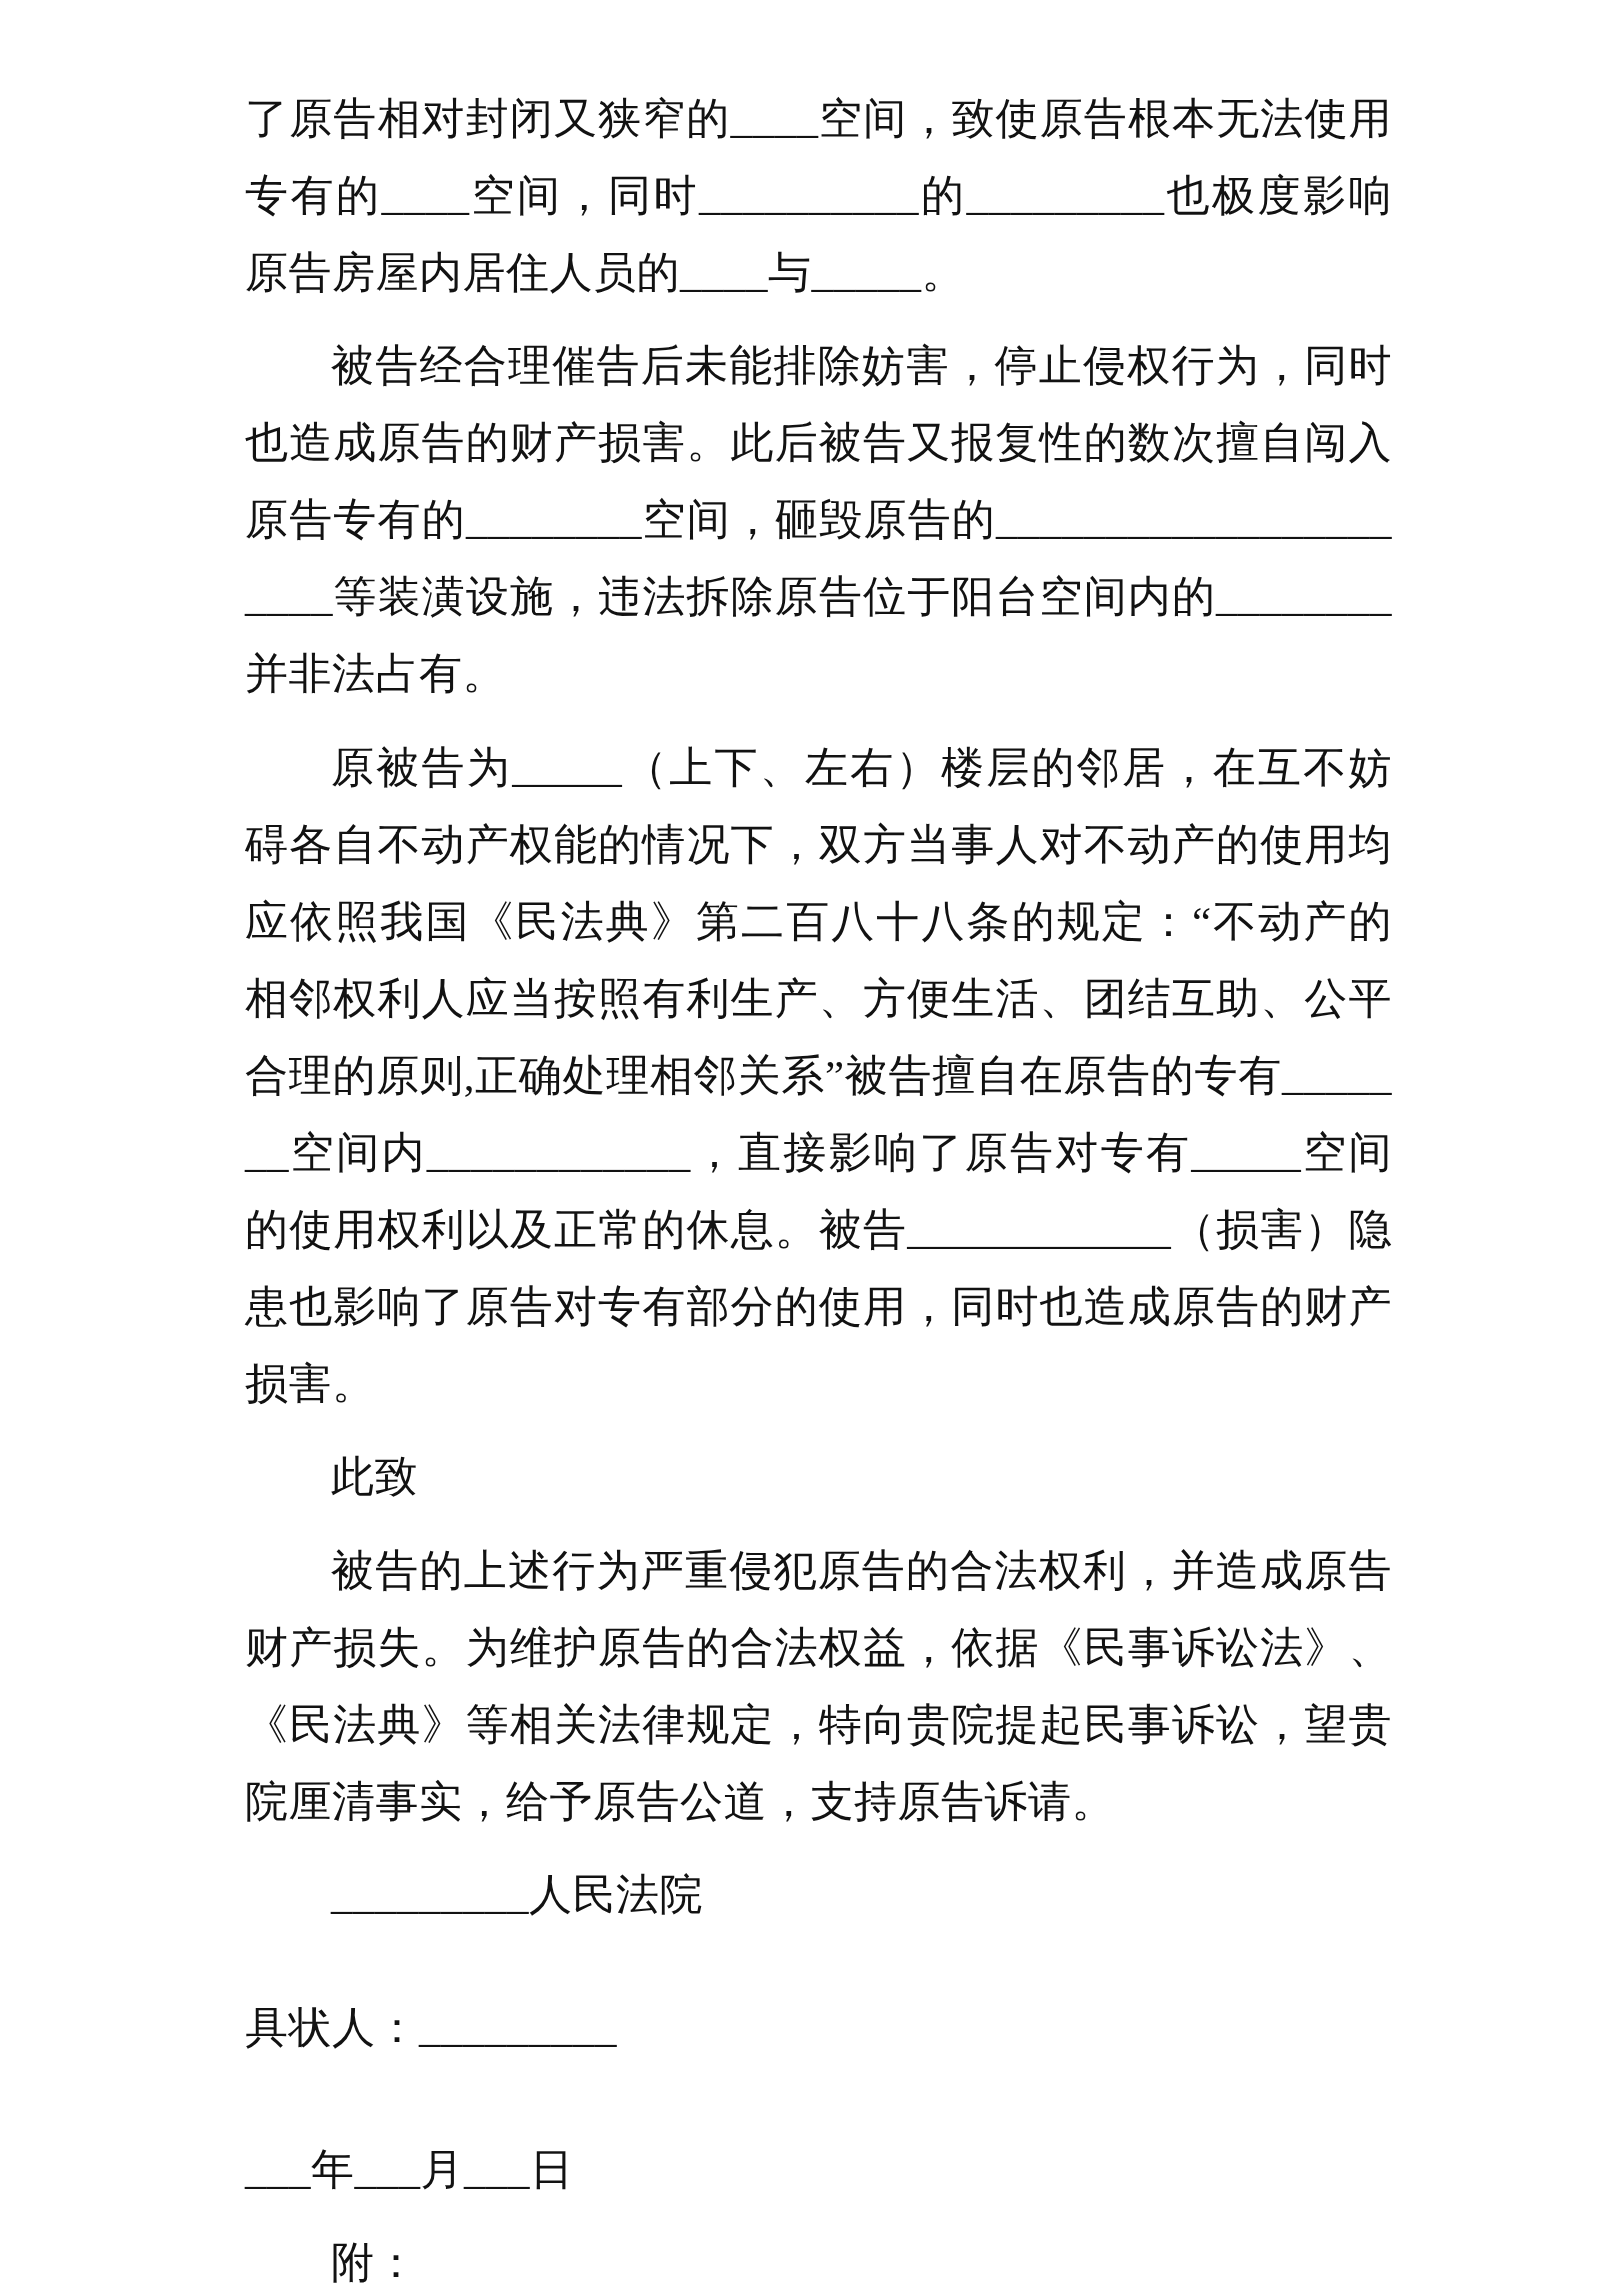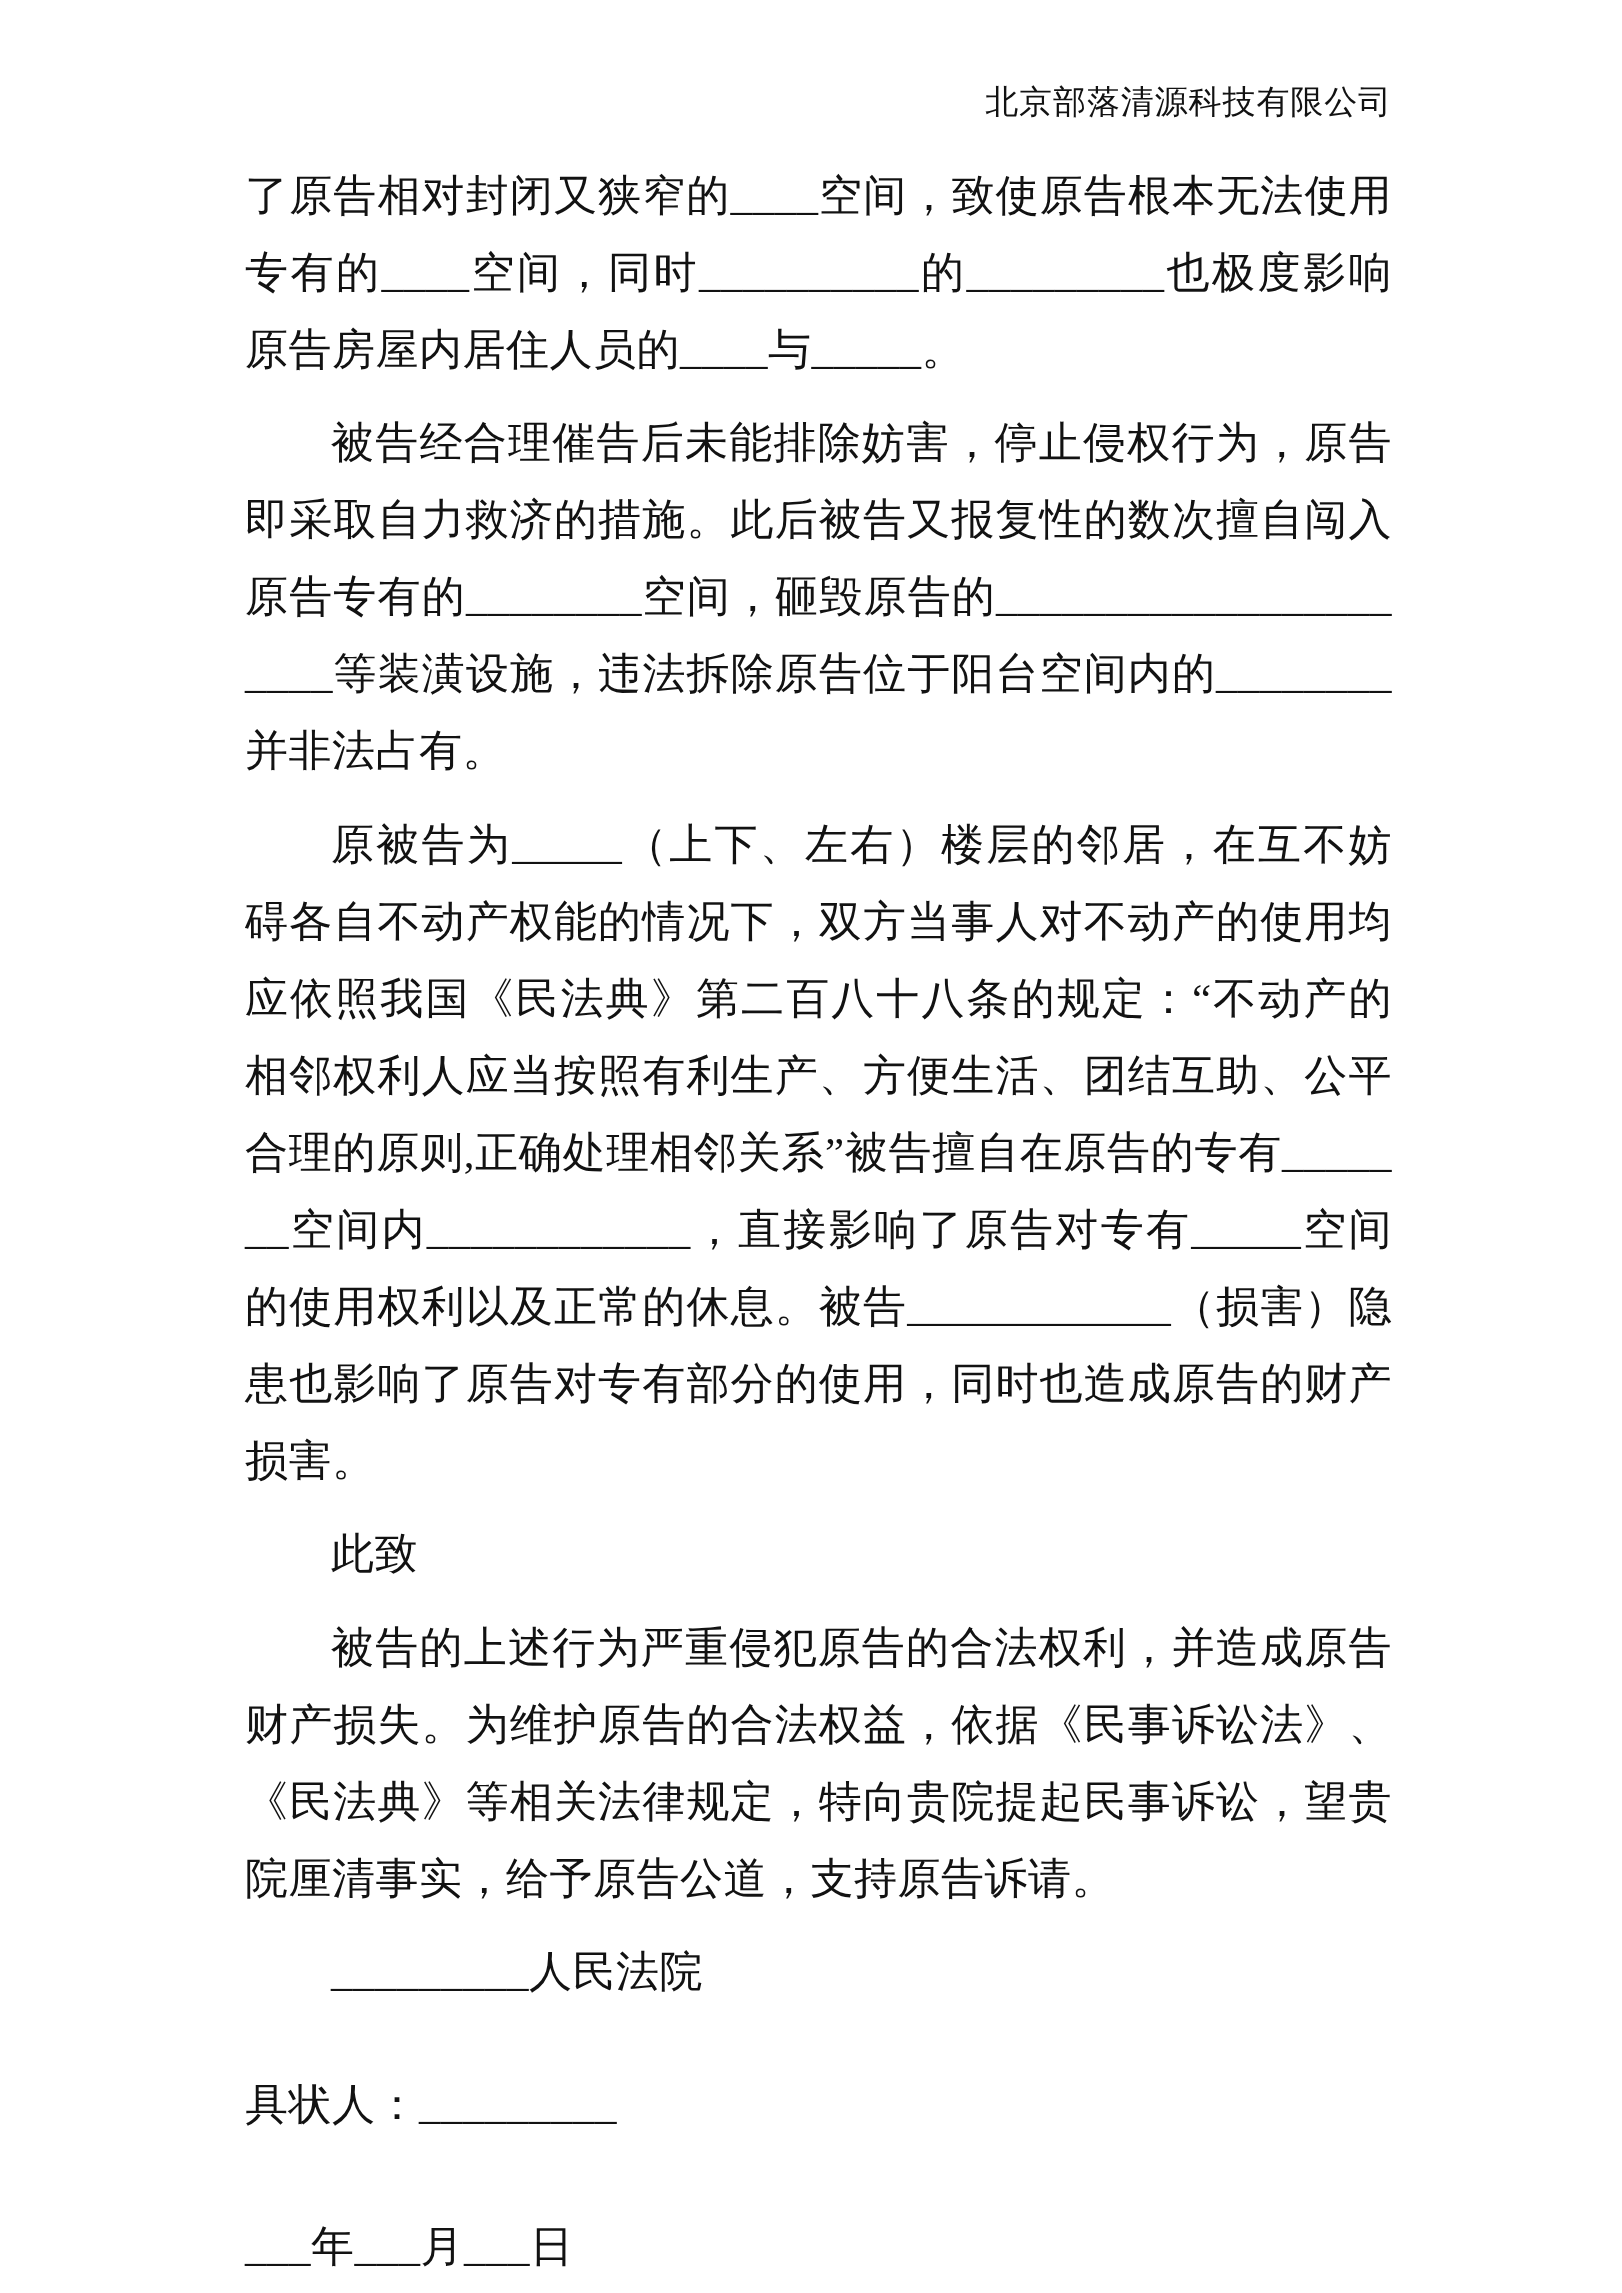--- a/index.html
+++ b/index.html
@@ -35,27 +35,26 @@
   .doc p.indent { text-indent: 2em; }
   .doc p.right { text-align: left; text-indent: 0; }
   .doc p.mt-lg { margin-top: 56px; }
   .doc p.mt-xl { margin-top: 65px; }
 </style>
 </head>
 <body>
 
 <div class="page">
 
-  <div class="header">北京部落清源科技有限公司</div>
 
   <div class="doc">
 
     <p>了原告相对封闭又狭窄的____空间，致使原告根本无法使用专有的____空间，同时__________的_________也极度影响原告房屋内居住人员的____与_____。</p>
 
-    <p class="indent">被告经合理催告后未能排除妨害，停止侵权行为，原告即采取自力救济的措施。此后被告又报复性的数次擅自闯入原告专有的________空间，砸毁原告的______________________等装潢设施，违法拆除原告位于阳台空间内的________并非法占有。</p>
+    <p class="indent">被告经合理催告后未能排除妨害，停止侵权行为，同时也造成原告的财产损害。此后被告又报复性的数次擅自闯入原告专有的________空间，砸毁原告的______________________等装潢设施，违法拆除原告位于阳台空间内的________并非法占有。</p>
 
     <p class="indent">原被告为_____（上下、左右）楼层的邻居，在互不妨碍各自不动产权能的情况下，双方当事人对不动产的使用均应依照我国《民法典》第二百八十八条的规定：“不动产的相邻权利人应当按照有利生产、方便生活、团结互助、公平合理的原则,正确处理相邻关系”被告擅自在原告的专有_______空间内____________，直接影响了原告对专有_____空间的使用权利以及正常的休息。被告____________（损害）隐患也影响了原告对专有部分的使用，同时也造成原告的财产损害。</p>
 
     <p class="indent">此致</p>
 
     <p class="indent">被告的上述行为严重侵犯原告的合法权利，并造成原告财产损失。为维护原告的合法权益，依据《民事诉讼法》、《民法典》等相关法律规定，特向贵院提起民事诉讼，望贵院厘清事实，给予原告公道，支持原告诉请。</p>
 
     <p class="indent">_________人民法院</p>
 
     <p class="right mt-lg">具状人：_________</p>

